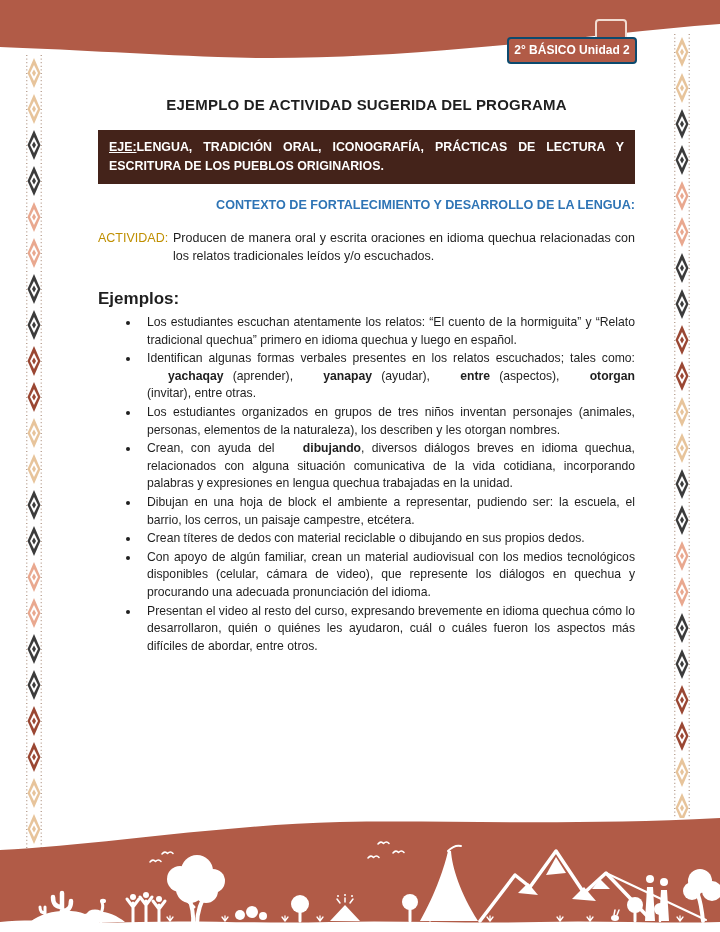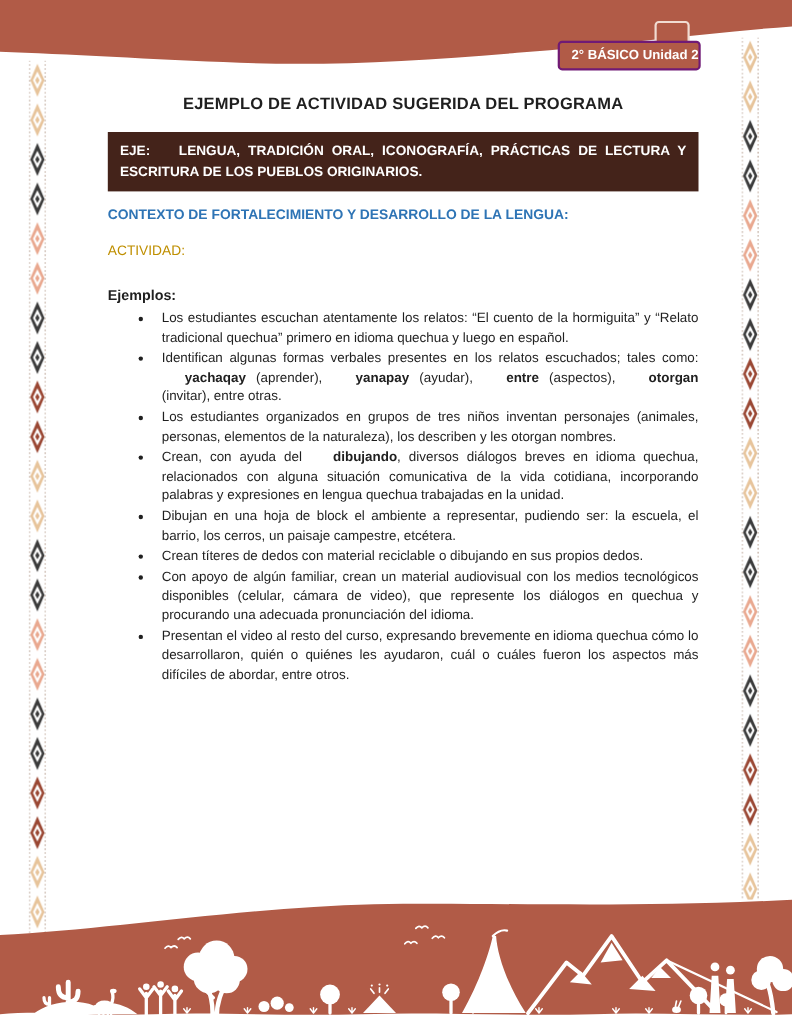--- a/index.html
+++ b/index.html
@@ -12,42 +12,42 @@
   html,body{margin:0;padding:0;background:#e8e8e8;}
   .page{
     position:relative;width:720px;height:932px;background:#fff;overflow:hidden;
     font-family:"Liberation Sans",sans-serif;color:var(--ink);margin:0 auto;
   }
   
   .header-svg{position:absolute;top:0;left:0;width:720px;height:64px;display:block;}
   .tc-fill{fill:var(--terracotta,#B15B47);}
   .badge{
     position:absolute;left:507px;top:37px;width:126px;height:23px;
-    background:var(--terracotta);border:2px solid #701a75;border-radius:4px;
-    color:#fff;font-size:12px;font-weight:bold;line-height:23px;text-align:right;
+    background:var(--terracotta);border:2px solid #0c4a6e;border-radius:4px;
+    color:#fff;font-size:12px;font-weight:bold;line-height:23px;text-align:center;
     box-sizing:content-box;
   }
   
   .weave-left{position:absolute;left:26px;top:55px;width:16px;height:795px;}
   .weave-right{position:absolute;left:674px;top:34px;width:16px;height:784px;}
   
-  .content{position:absolute;left:98px;top:86px;width:537px;}
+  .content{position:absolute;left:98px;top:96px;width:537px;}
   .title{font-size:15px;font-weight:bold;text-align:center;margin:0;letter-spacing:.2px;}
   .eje-box{
     background:var(--dark-brown);color:#fff;font-weight:bold;font-size:12.4px;
     line-height:19px;padding:8px 11px;margin-top:17px;text-align:justify;
   }
-  .eje-label{margin-right:26px;}
+  .eje-label{text-decoration:underline;}
   .context-heading{
-    color:var(--heading-blue);font-weight:bold;font-size:12.6px;margin:14px 0 0 0;
+    color:var(--heading-blue);font-weight:bold;font-size:12.6px;margin:14px 0 0 0;text-align:right;
   }
   .activity{display:flex;margin-top:17px;font-size:12.5px;font-weight:normal;line-height:18px;}
   .activity-label{color:var(--activity-gold);flex:none;width:70px;margin-right:5px;}
   .activity-text{flex:1;text-align:justify;}
-  .examples-heading{font-size:13px;font-weight:bold;margin:24px 0 0 0;}
+  .examples-heading{font-size:17px;font-weight:bold;margin:24px 0 0 0;}
   ul.examples{margin:5px 0 0 0;padding:0 0 0 42px;}
   ul.examples li{
     font-size:12.2px;line-height:17.6px;text-align:justify;
     padding-left:7px;margin-bottom:1px;
   }
   ul.examples li b{font-weight:bold;margin-left:21px;}
   
   .footer-svg{position:absolute;left:0;bottom:0;width:720px;height:115px;display:block;}
   .w{fill:#fff;}
   .ws{stroke:#fff;fill:none;stroke-linecap:round;stroke-linejoin:round;}
@@ -118,20 +118,21 @@
     <h1 class="title">EJEMPLO DE ACTIVIDAD SUGERIDA DEL PROGRAMA</h1>
 
     <div class="eje-box">
       <span class="eje-label">EJE:</span><span>LENGUA, TRADICIÓN ORAL, ICONOGRAFÍA, PRÁCTICAS DE LECTURA Y ESCRITURA DE LOS PUEBLOS ORIGINARIOS.</span>
     </div>
 
     <p class="context-heading">CONTEXTO DE FORTALECIMIENTO Y DESARROLLO DE LA LENGUA:</p>
 
     <div class="activity">
       <span class="activity-label">ACTIVIDAD:</span>
+      <span class="activity-text">Producen de manera oral y escrita oraciones en idioma quechua relacionadas con los relatos tradicionales leídos y/o escuchados.</span>
     </div>
 
     <p class="examples-heading">Ejemplos:</p>
 
     <ul class="examples">
         <li><span>Los estudiantes escuchan atentamente los relatos: “El cuento de la hormiguita” y “Relato tradicional quechua” primero en idioma quechua y luego en español.</span></li>
         <li><span>Identifican algunas formas verbales presentes en los relatos escuchados; tales como: </span><b>yachaqay</b><span> (aprender), </span><b>yanapay</b><span> (ayudar), </span><b>entre</b><span> (aspectos), </span><b>otorgan</b><span> (invitar), entre otras.</span></li>
         <li><span>Los estudiantes organizados en grupos de tres niños inventan personajes (animales, personas, elementos de la naturaleza), los describen y les otorgan nombres.</span></li>
         <li><span>Crean, con ayuda del </span><b>dibujando</b><span>, diversos diálogos breves en idioma quechua, relacionados con alguna situación comunicativa de la vida cotidiana, incorporando palabras y expresiones en lengua quechua trabajadas en la unidad.</span></li>
         <li><span>Dibujan en una hoja de block el ambiente a representar, pudiendo ser: la escuela, el barrio, los cerros, un paisaje campestre, etcétera.</span></li>

